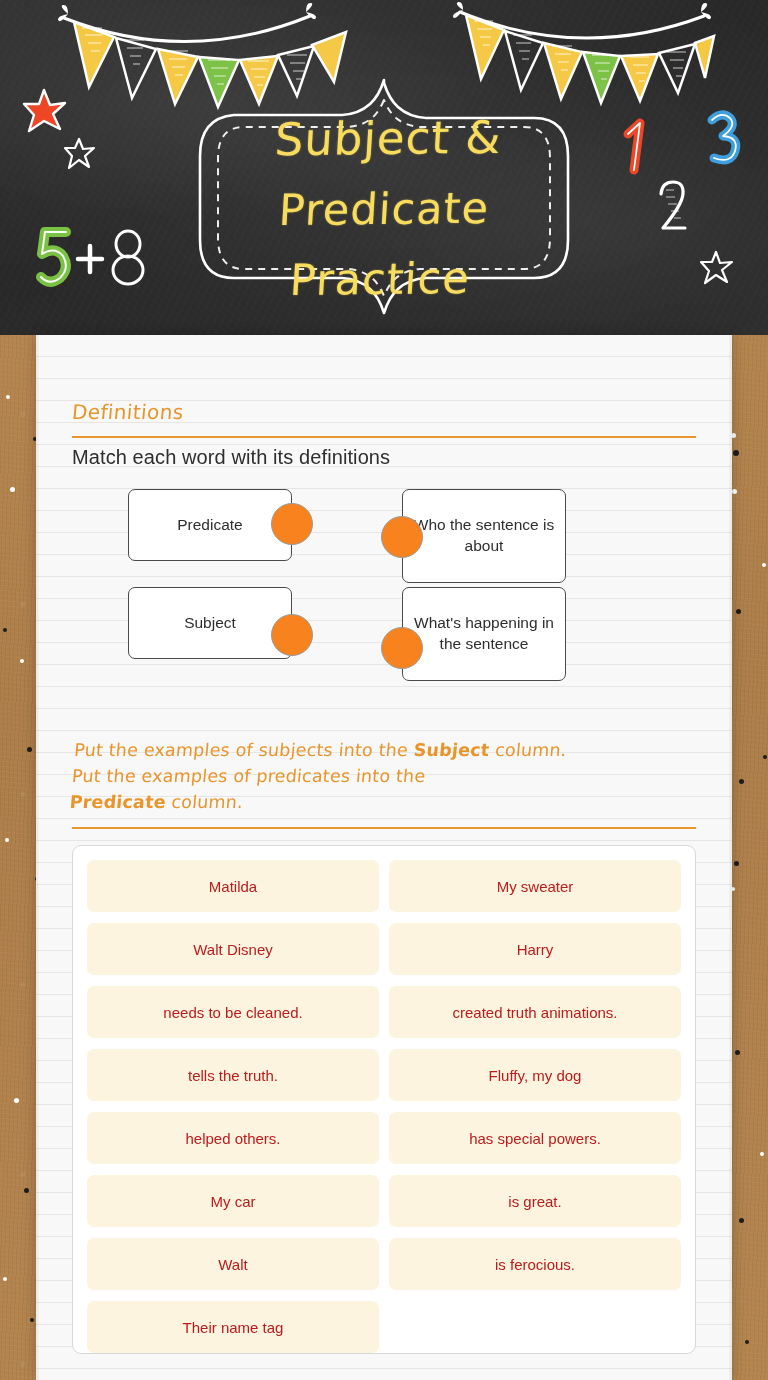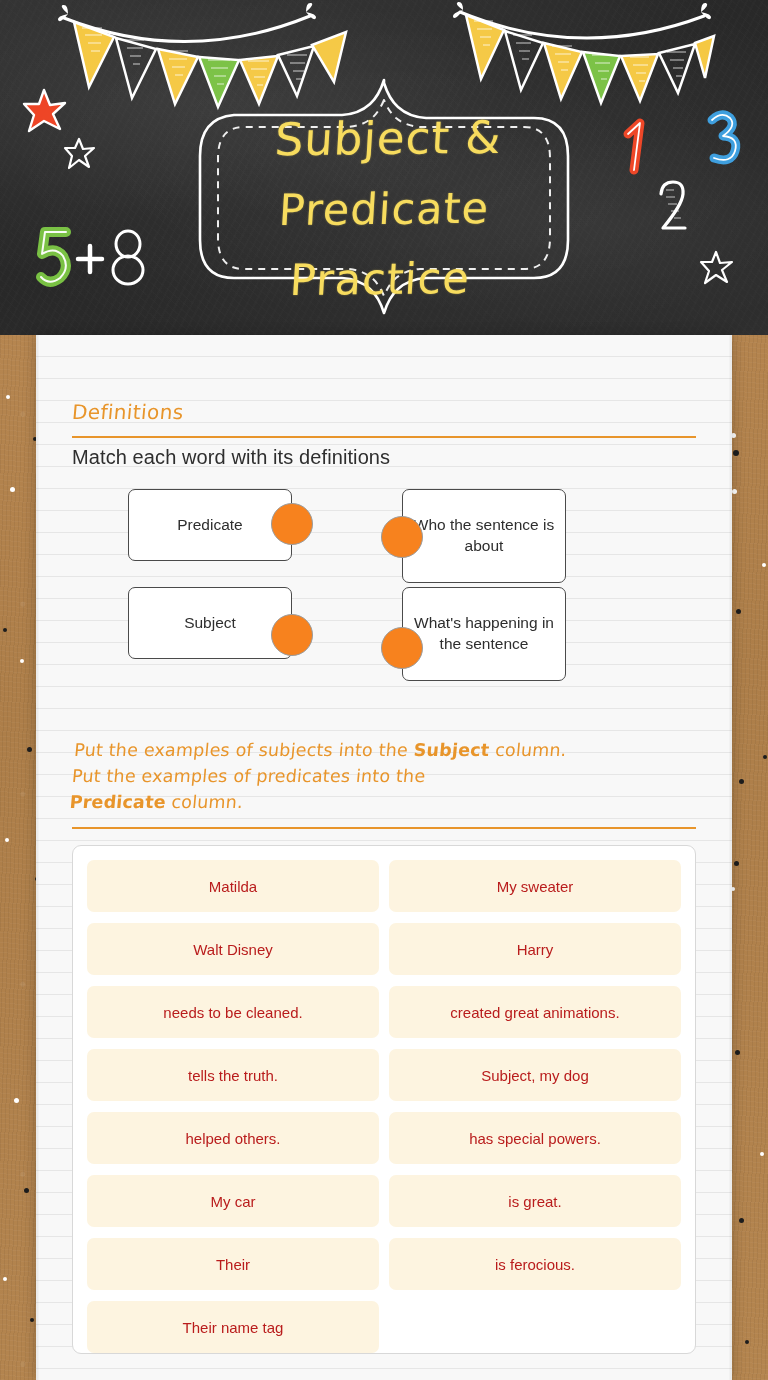--- a/index.html
+++ b/index.html
@@ -409,27 +409,27 @@
     </div>
     <div class="rule"></div>
 
     <div id="wordbank">
       <div class="bank-grid">
         <div class="bank-tile">Matilda</div>
         <div class="bank-tile">My sweater</div>
         <div class="bank-tile">Walt Disney</div>
         <div class="bank-tile">Harry</div>
         <div class="bank-tile">needs to be cleaned.</div>
-        <div class="bank-tile">created great animations.</div>
+        <div class="bank-tile">created truth animations.</div>
         <div class="bank-tile">tells the truth.</div>
-        <div class="bank-tile">Subject, my dog</div>
+        <div class="bank-tile">Fluffy, my dog</div>
         <div class="bank-tile">helped others.</div>
         <div class="bank-tile">has special powers.</div>
         <div class="bank-tile">My car</div>
         <div class="bank-tile">is great.</div>
-        <div class="bank-tile">Their</div>
+        <div class="bank-tile">Walt</div>
         <div class="bank-tile">is ferocious.</div>
         <div class="bank-tile">Their name tag</div>
       </div>
     </div>
 
   </div>
 </div>
 
 </body></html>

